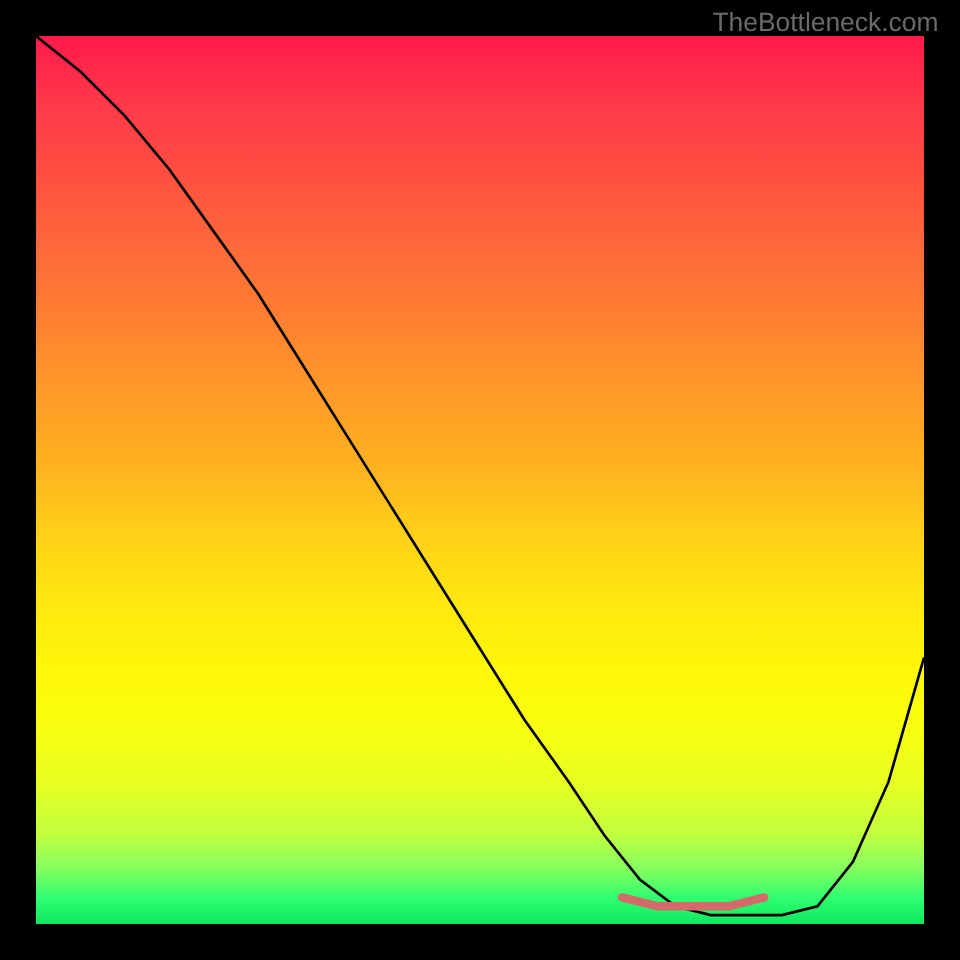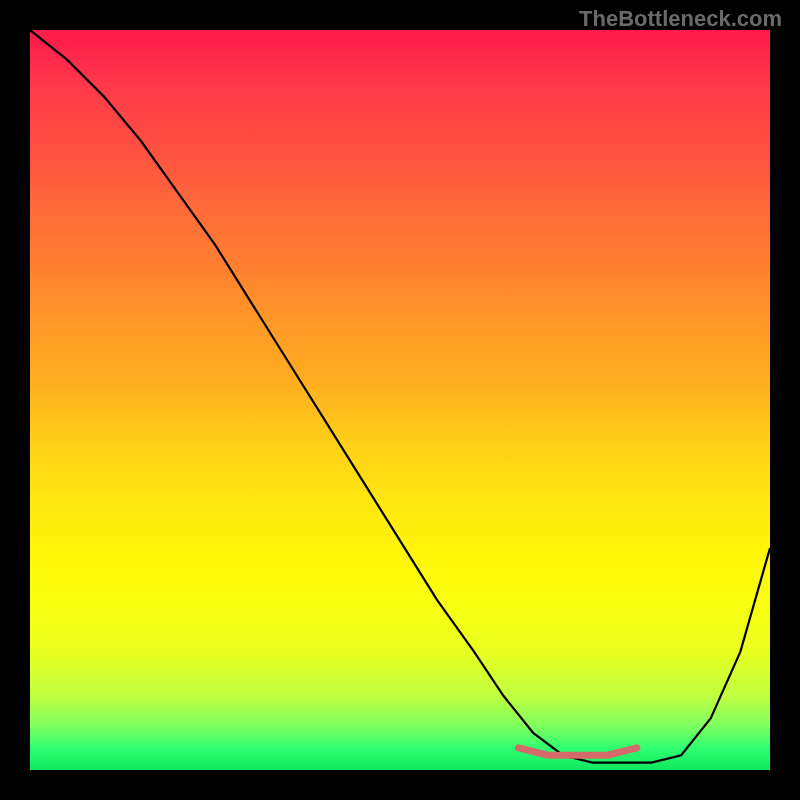--- a/index.html
+++ b/index.html
@@ -1,17 +1,17 @@
 <!DOCTYPE html>
 <html><head>
 <meta charset="utf-8">
 <style>
   * { margin: 0; padding: 0; box-sizing: border-box; }
   body { width: 800px; height: 800px; background: #000; position: relative; font-family: Arial, sans-serif; }
-  .watermark { position: absolute; top: 6px; right: 18px; color: #6a6a6a; font-size: 22px; font-weight: 700; z-index: 10; margin-left: 44px; }
+  .watermark { position: absolute; top: 6px; right: 18px; color: #6a6a6a; font-size: 22px; font-weight: 400; z-index: 10; margin-left: 44px; }
   .plot-area { position: absolute; left: 30px; top: 30px; width: 740px; height: 740px; }
   .gradient-bg { position: absolute; inset: 0; background: linear-gradient(to bottom,
       #ff1a4a 0%,
       #ff3a4a 8%,
       #ff5040 16%,
       #ff6a3a 24%,
       #ff8030 32%,
       #ff9a28 40%,
       #ffb020 48%,
       #ffd018 56%,

